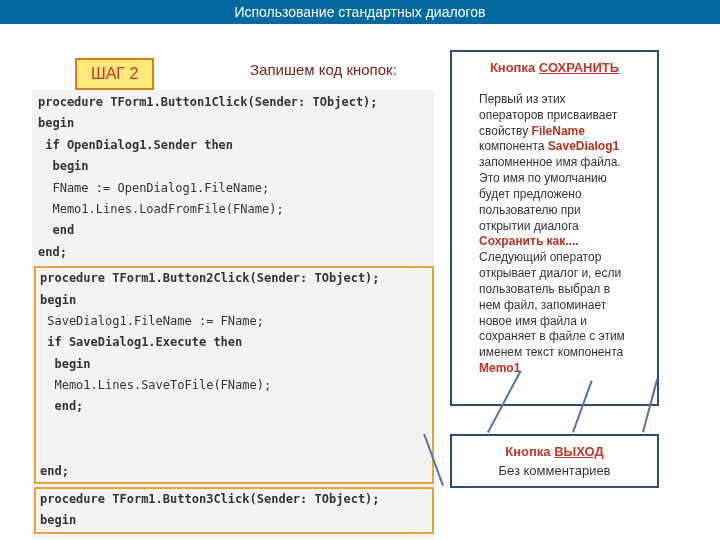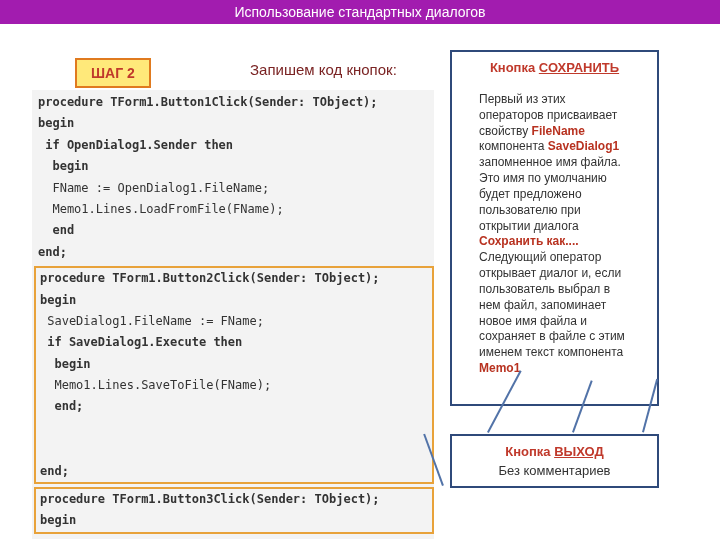--- a/index.html
+++ b/index.html
@@ -6,36 +6,36 @@
     margin:0;
     font-family:Arial,Helvetica,sans-serif;
     background:#fff;
     width:720px;
     height:540px;
     overflow:hidden;
     font-size:13px;
     color:#333;
   }
   .header{
-    background:#a21caf;
+    background:#0369a1;
     color:#fff;
     text-align:center;
     padding:4px 0;
     font-size:14px;
   }
   .step-badge{
     position:absolute;
     top:58px;
     left:75px;
     border:2px solid #e07a1f;
     background:#ffe97a;
     color:#c0392b;
-    font-weight:bold;
+    font-weight:normal;
     padding:5px 14px;
-    font-size:14px;
+    font-size:16px;
   }
   .prompt{
     position:absolute;
     top:61px;
     left:250px;
     color:#7a2323;
     font-size:15px;
   }
   .code-area{
     position:absolute;

